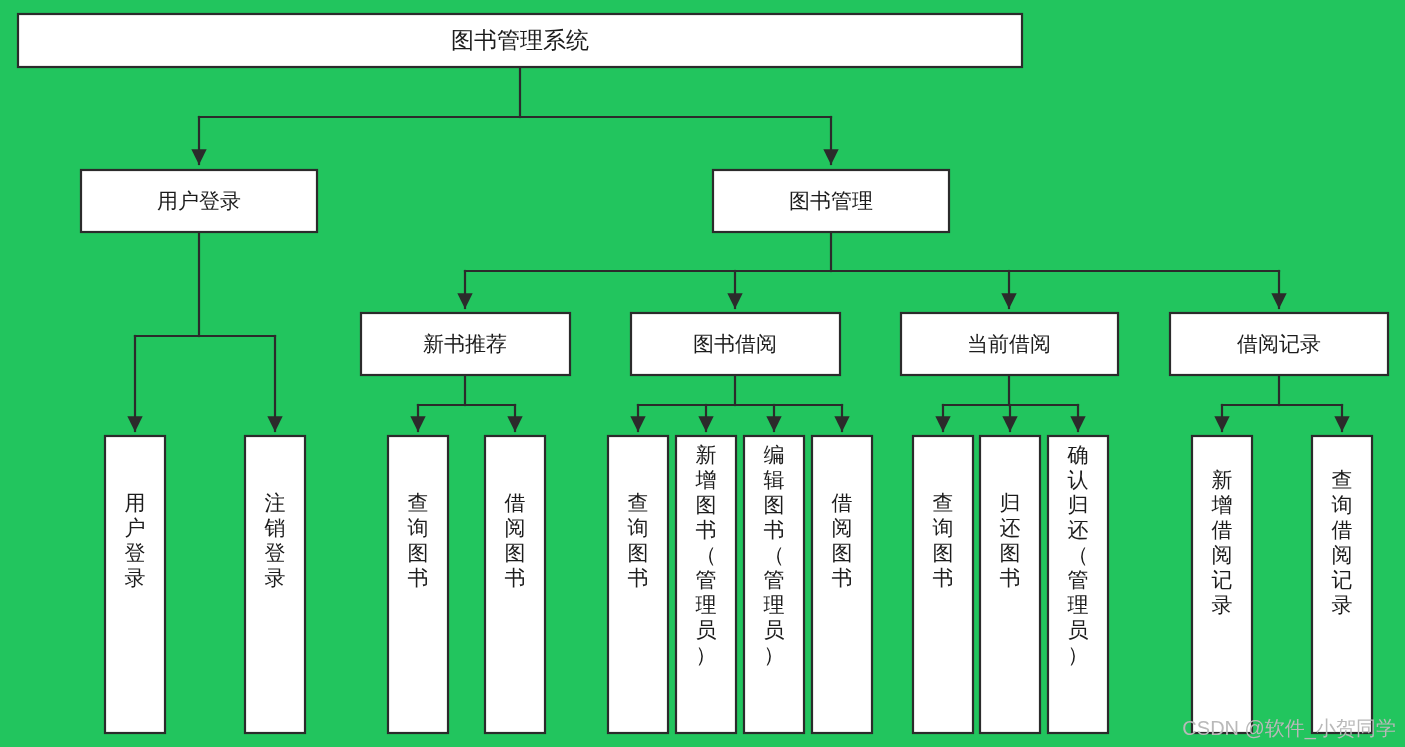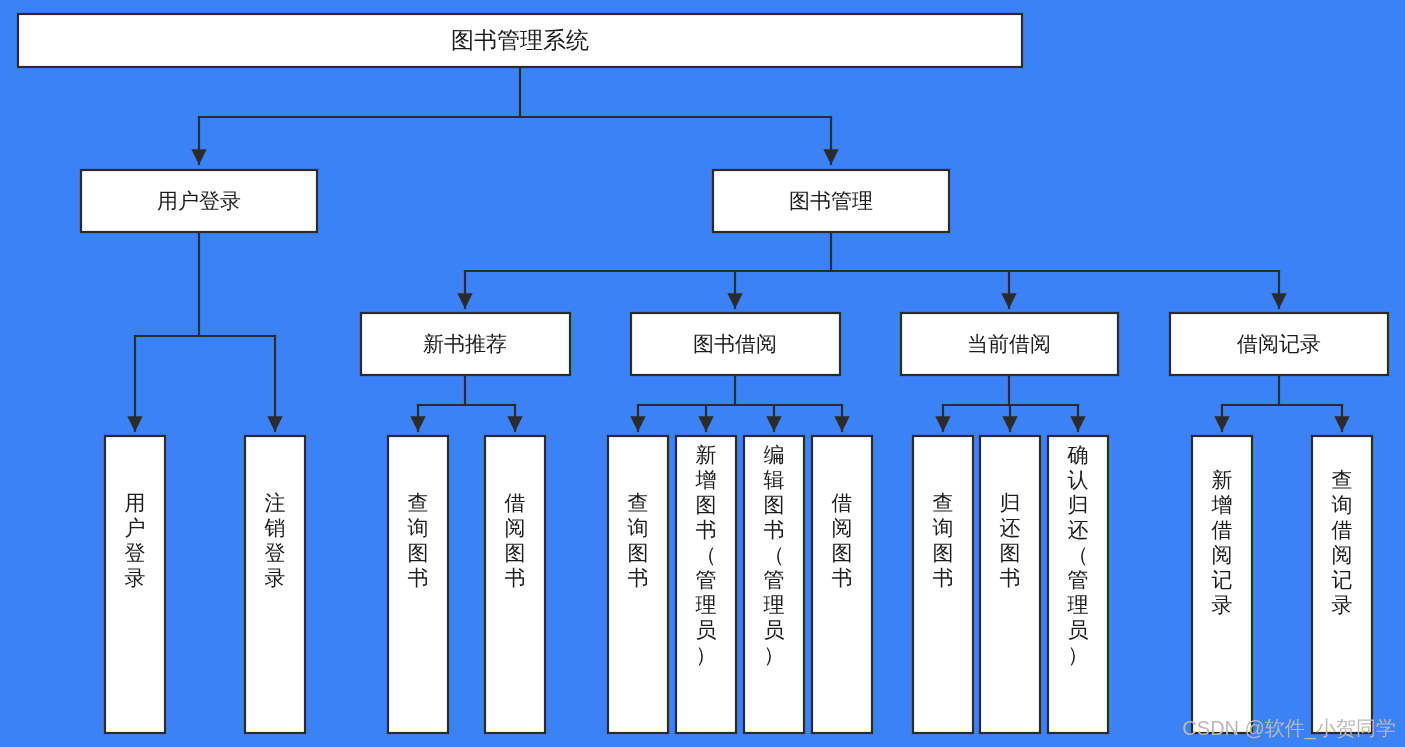--- a/index.html
+++ b/index.html
@@ -7,21 +7,21 @@
     padding: 0;
     background: #ffffff;
   }
   body {
     font-family: "Liberation Sans", "DejaVu Sans", sans-serif;
   }
   #diagram-root {
     position: relative;
     width: 1405px;
     height: 747px;
-    background: #3b82f6;
+    background: #22c55e;
     overflow: hidden;
   }
   svg#flowchart {
     position: absolute;
     left: 0;
     top: 0;
     width: 1405px;
     height: 747px;
     display: block;
   }

